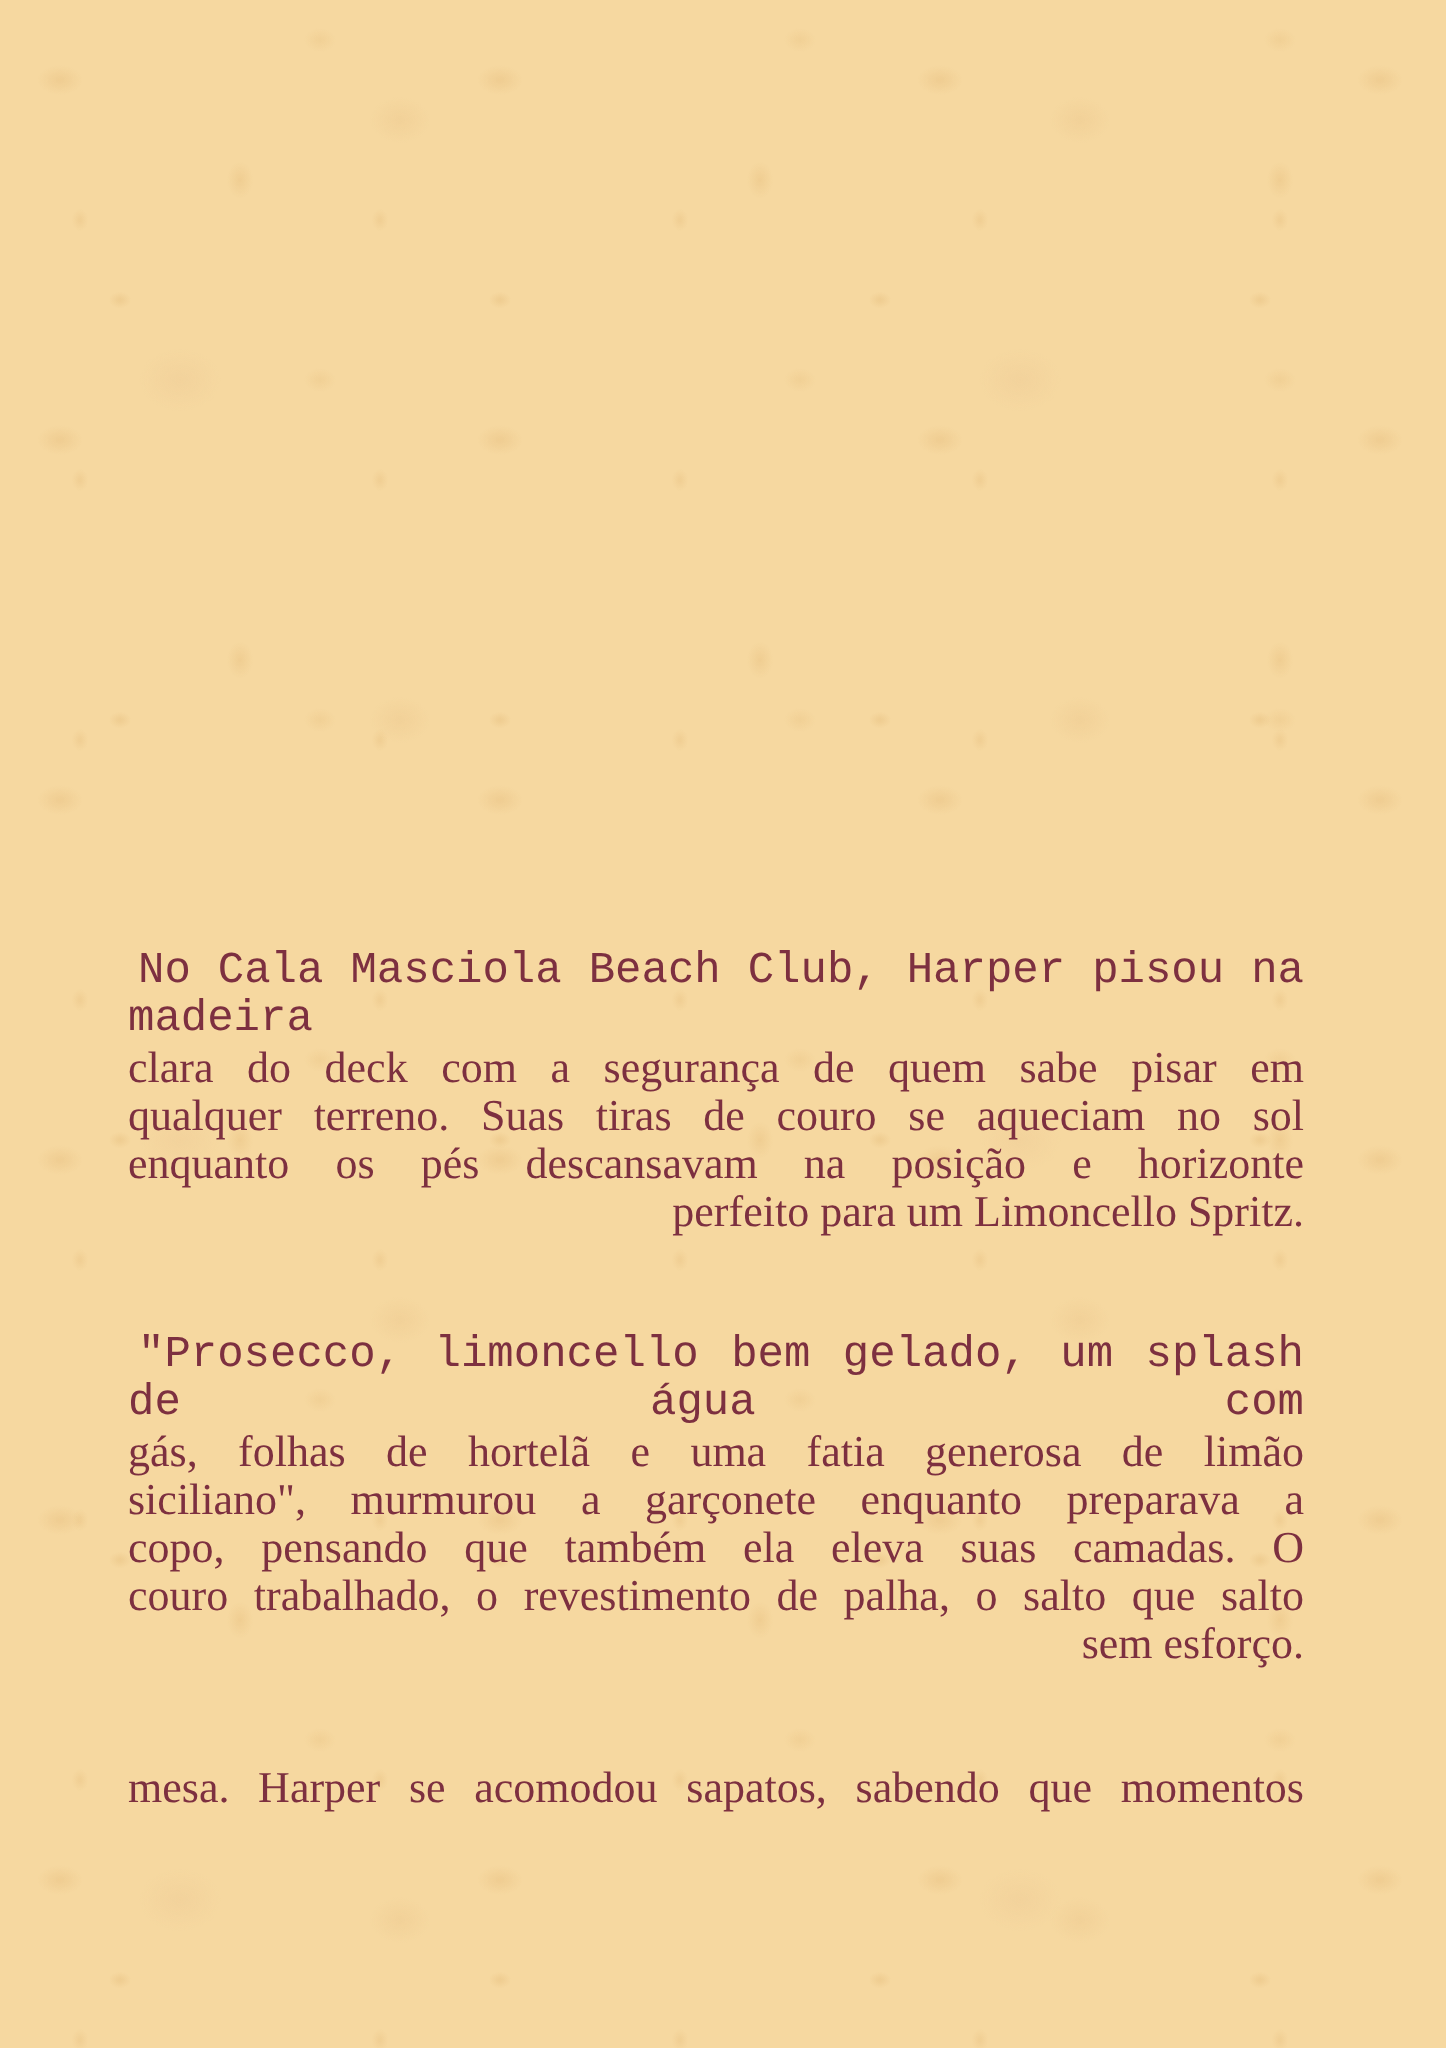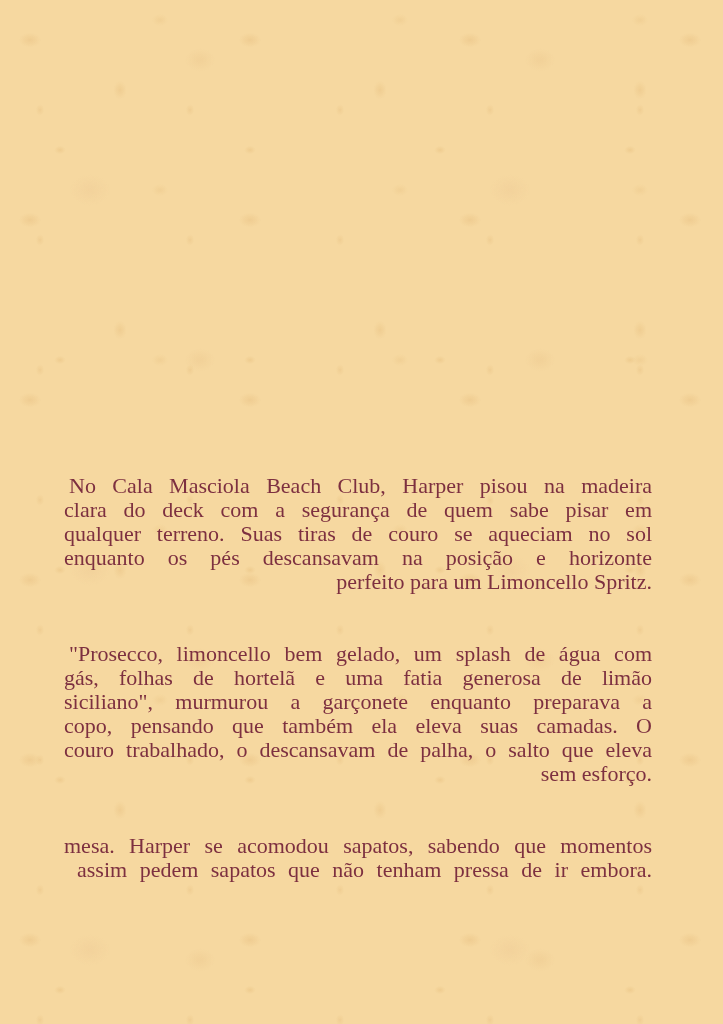--- a/index.html
+++ b/index.html
@@ -37,21 +37,21 @@
     color: var(--ink, #7d3040);
   }
   .para { margin: 0 0 48px 0; }
   .para:last-child { margin-bottom: 0; }
   .line {
     text-align: justify;
     text-align-last: justify;
     text-justify: inter-word;
     white-space: normal;
   }
-  .line.first { text-indent: 5px; }
+  .line.first { text-indent: 5px; font-family: Liberation Mono, monospace; }
   .line.last  { text-align-last: right; }
   .line.stretched { word-spacing: 7px; }
 </style>
 </head>
 <body>
 
 <div class="page">
   <main class="story">
 
     <section class="para">
@@ -60,23 +60,22 @@
       <div class="line">qualquer terreno. Suas tiras de couro se aqueciam no sol</div>
       <div class="line">enquanto os pés descansavam na posição e horizonte</div>
       <div class="line last">perfeito para um Limoncello Spritz.</div>
     </section>
 
     <section class="para">
       <div class="line first">"Prosecco, limoncello bem gelado, um splash de água com</div>
       <div class="line">gás, folhas de hortelã e uma fatia generosa de limão</div>
       <div class="line">siciliano", murmurou a garçonete enquanto preparava a</div>
       <div class="line">copo, pensando que também ela eleva suas camadas. O</div>
-      <div class="line">couro trabalhado, o descansavam de palha, o salto que eleva</div>
+      <div class="line">couro trabalhado, o revestimento de palha, o salto que salto</div>
       <div class="line last">sem esforço.</div>
     </section>
 
     <section class="para">
       <div class="line">mesa. Harper se acomodou sapatos, sabendo que momentos</div>
-      <div class="line last stretched">assim pedem sapatos que não tenham pressa de ir embora.</div>
     </section>
 
   </main>
 </div>
 
 </body></html>

